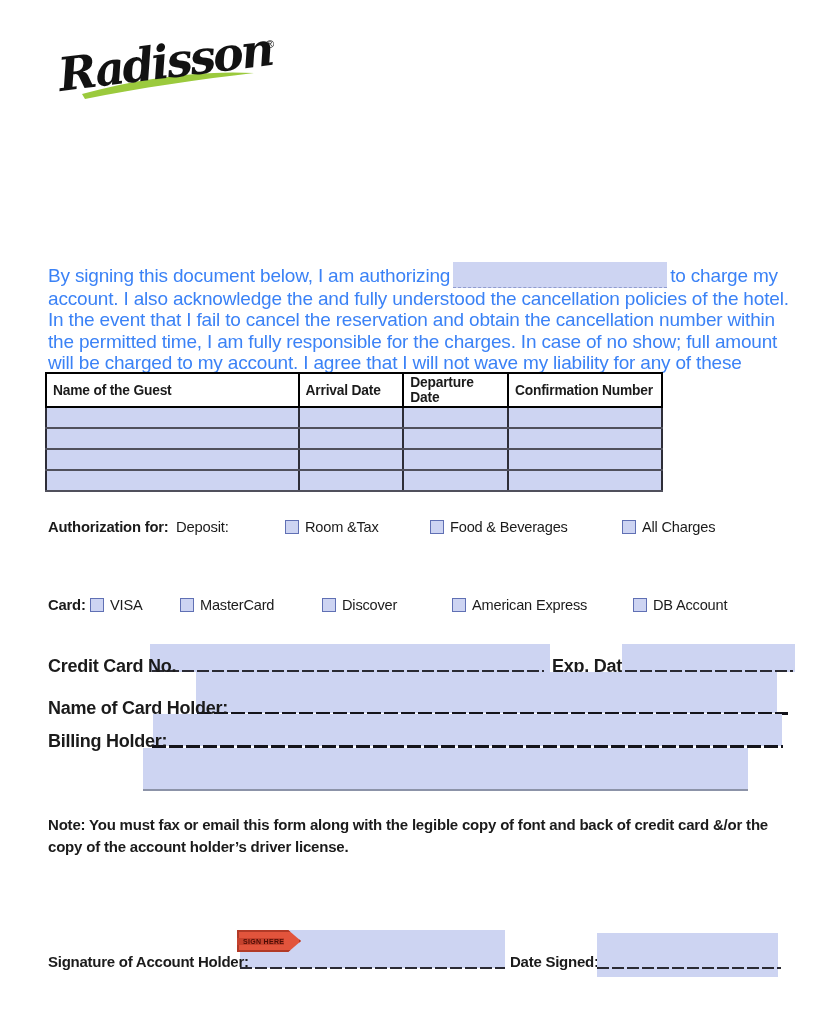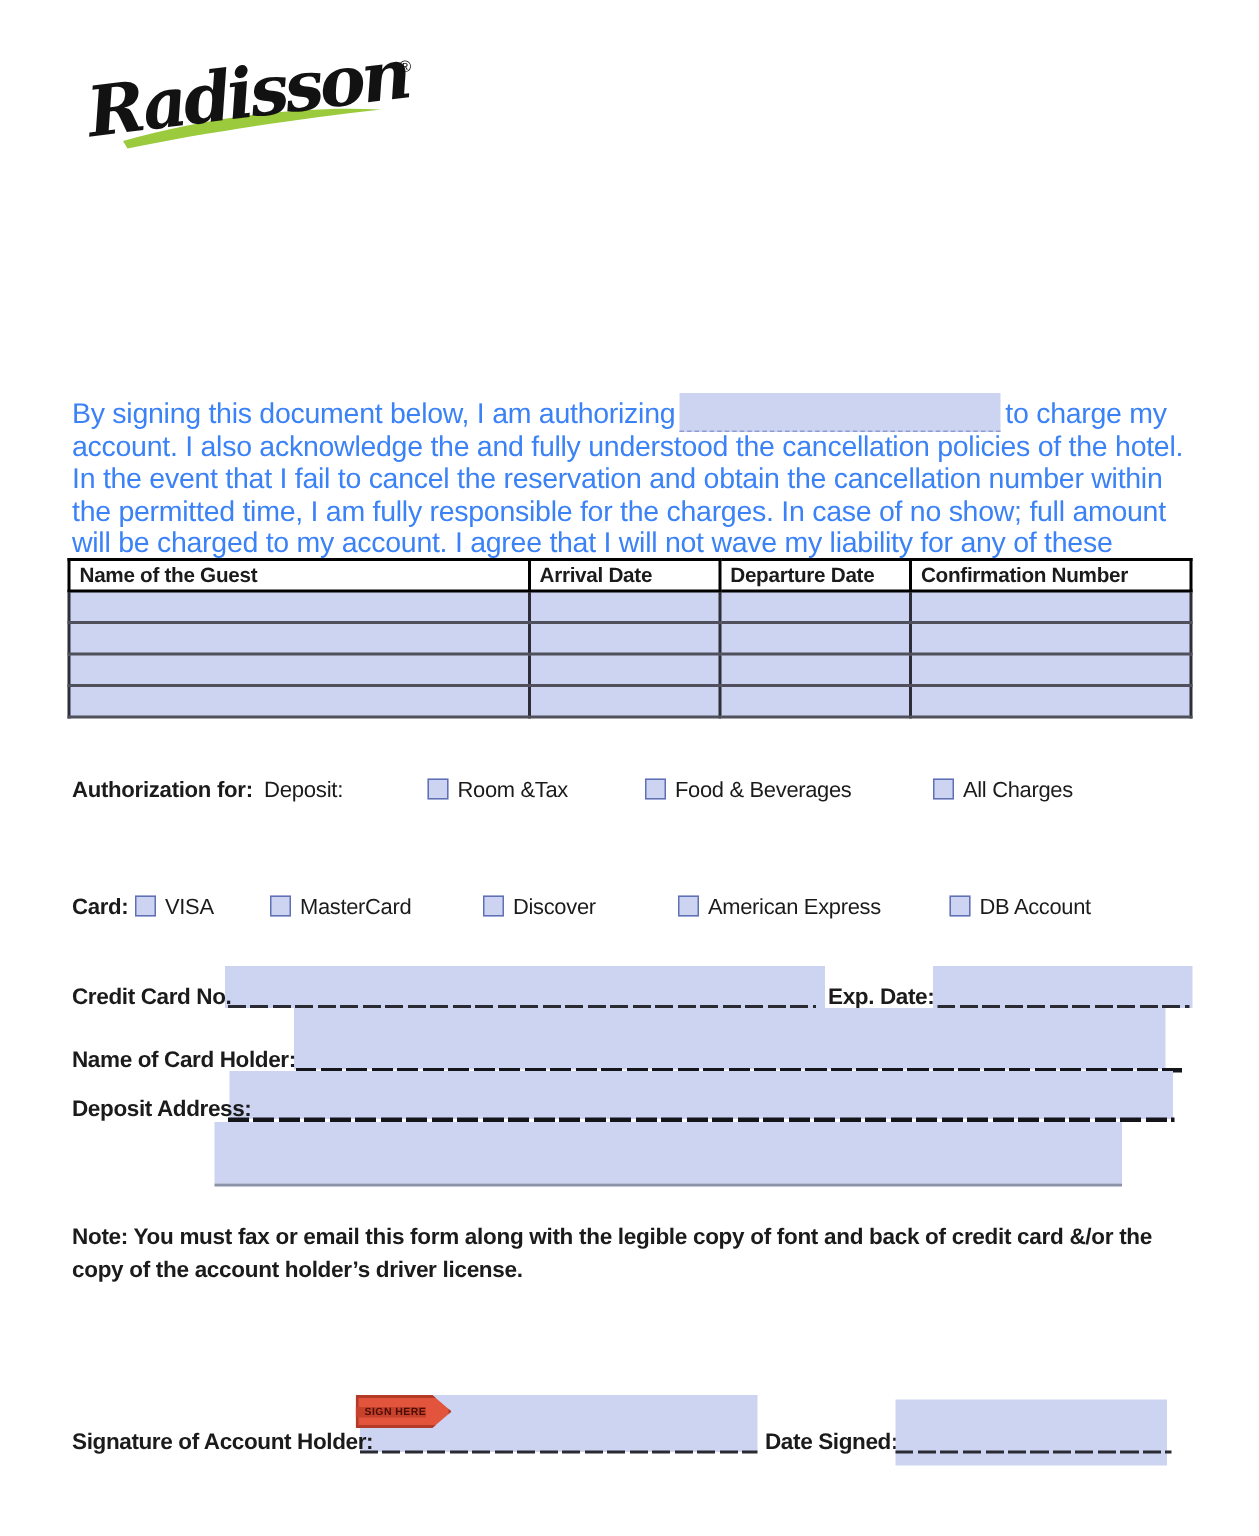--- a/index.html
+++ b/index.html
@@ -24,21 +24,21 @@
     position:absolute; left:48px; top:243px; width:750px;
     font-size:19px; line-height:21.3px; letter-spacing:-0.18px; color:#3b82f6;
   }
   .inline-field {
     display:inline-block; width:214px; height:25px; background:#cdd4f2;
     border-bottom:1px dashed #8f9bd0; vertical-align:-6px; margin:0 3px;
   }
 
   
   .guest-table {
-    position:absolute; left:45px; top:372px; width:750px;
+    position:absolute; left:45px; top:372px; width:618px;
     border-collapse:collapse; table-layout:fixed; border:2px solid #000;
   }
   .guest-table th {
     background:#ffffff; border:2px solid #000; font-size:13.8px; font-weight:bold;
     text-align:left; padding:1px 6px; height:17px; letter-spacing:-0.2px;
   }
   .guest-table td {
     background:#cdd4f2; height:19px; padding:0 6px; font-size:13px;
     border-left:2px solid #2e2e38; border-right:2px solid #2e2e38;
     border-top:2px solid #50505c; border-bottom:2px solid #50505c;
@@ -58,21 +58,21 @@
   .field { position:absolute; background:#cdd4f2; }
   .dash {
     position:absolute; height:2px;
     background:repeating-linear-gradient(90deg,#2a2a33 0 12px, rgba(0,0,0,0) 12px 15px);
   }
   .dash-bold {
     position:absolute; height:2.5px;
     background:repeating-linear-gradient(90deg,#14141b 0 14px, rgba(0,0,0,0) 14px 17px);
   }
   .thinline { position:absolute; height:1.5px; background:#8c93a8; }
-  .flabel { position:absolute; font-size:15px; font-weight:bold; letter-spacing:-0.25px; white-space:nowrap;text-align:center; }
+  .flabel { position:absolute; font-size:18px; font-weight:bold; letter-spacing:-0.25px; white-space:nowrap;text-align:center; }
 
   
   .note {
     position:absolute; left:48px; top:814px; width:748px;
     font-size:15px; font-weight:bold; line-height:21.5px; letter-spacing:-0.2px;
   }
 
   
   .sig-label { position:absolute; font-size:15px; font-weight:bold; letter-spacing:-0.25px; white-space:nowrap; }
   .tag {
@@ -172,21 +172,21 @@
   <span class="flabel" style="left:552px; top:656px;">Exp. Date:</span>
   <div class="field" style="left:622px; top:644px; width:173px; height:28px;"></div>
   <div class="dash" style="left:625px; top:670px; width:168px;"></div>
 
   <div class="field" style="left:196px; top:672px; width:581px; height:41px;"></div>
   <div class="dash-bold" style="left:197px; top:712px; width:591px;"></div>
   <span class="flabel" style="left:48px; top:698px;">Name of Card Holder:</span>
 
   <div class="field" style="left:153px; top:714px; width:629px; height:32px;"></div>
   <div class="dash-bold" style="left:152px; top:745px; width:631px;"></div>
-  <span class="flabel" style="left:48px; top:731px;">Deposit Address:</span>
+  <span class="flabel" style="left:48px; top:731px;">Billing Holder:</span>
   <div class="field" style="left:143px; top:748px; width:605px; height:41px;"></div>
   <div class="thinline" style="left:143px; top:789px; width:605px;"></div>
 
   <div class="note">Note: You must fax or email this form along with the legible copy of font and back of credit card &amp;/or the copy of the account holder’s driver license.</div>
 
   <div class="field" style="left:240px; top:930px; width:265px; height:38px;"></div>
   <div class="dash" style="left:240px; top:967px; width:265px;"></div>
   <div class="tag">
     <span>SIGN HERE</span>
   </div>

